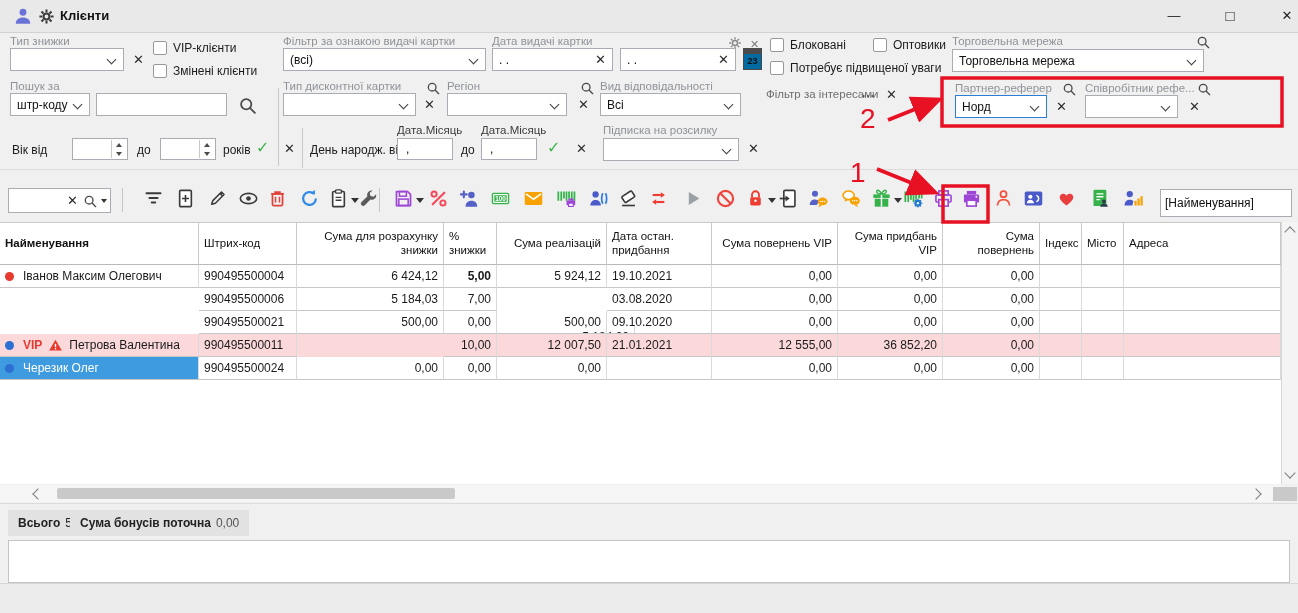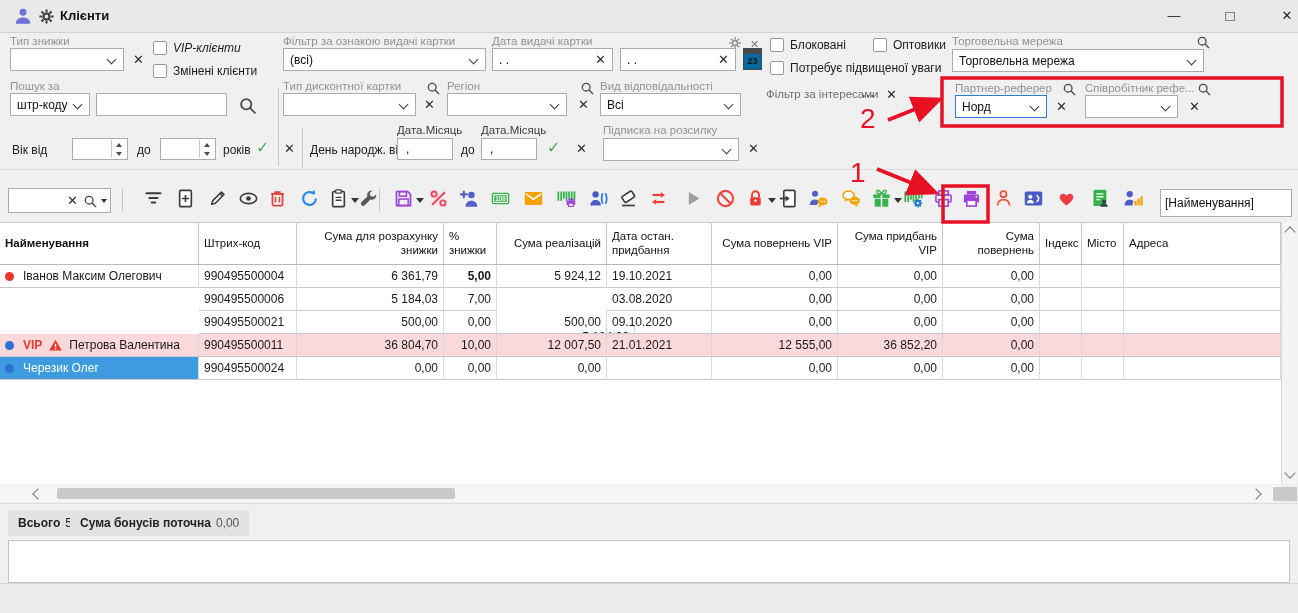--- a/index.html
+++ b/index.html
@@ -85,21 +85,21 @@
   </div>
 
   <div>
 
     <span class="lbl" style="left:10px;top:35px;">Тип знижки</span>
     <div class="combo" style="left:10px;top:48px;width:114px;">
         <span></span>
       </div>
     <span class="xbtn" style="left:133px;top:53px;">✕</span>
     <span class="chk" style="left:153px;top:41px;"></span>
-    <span class="dlbl" style="left:173px;top:41px;font-style:italic;">VIP-клієнти</span>
+    <span class="dlbl" style="left:173px;top:41px;">VIP-клієнти</span>
     <span class="chk" style="left:153px;top:64px;"></span>
     <span class="dlbl" style="left:173px;top:64px;">Змінені клієнти</span>
     <span class="lbl" style="left:10px;top:80px;">Пошук за</span>
     <div class="combo" style="left:10px;top:93px;width:80px;">
         <span>штр-коду</span>
       </div>
     <input class="tinput" style="left: 96px; top: 93px; width: 131px;">
     <span class="qico qlg" style="left:238px;top:96px;"><svg viewBox="0 0 18 18" width="100%" height="100%">
           <circle cx="7.4" cy="7.4" r="4.6" fill="none" stroke="#4a4a4a" stroke-width="1.6"></circle>
           <path d="M10.9 10.9l4.3 4.3" stroke="#4a4a4a" stroke-width="1.6" stroke-linecap="round"></path>
@@ -490,21 +490,21 @@
         <div class="hcell" style="left: 1082px; width: 42px; justify-content: flex-start;">Місто</div>
         <div class="hcell" style="left: 1124px; width: 157px; justify-content: flex-start;">Адреса</div>
       </div>
     <div id="tbody">
         <div class="trow" style="top: 42px;">
           <div class="tcell" style="left: 0px; width: 199px;">
             <span class="dot" style="background: rgb(232, 57, 47);"></span>
             <span>Іванов Максим Олегович</span>
           </div>
           <div class="tcell" style="left: 199px; width: 98px; justify-content: flex-start;">990495500004</div>
-          <div class="tcell" style="left: 297px; width: 147px; justify-content: flex-end;">6 361,79</div>
+          <div class="tcell" style="left: 297px; width: 147px; justify-content: flex-end;">6 424,12</div>
           <div class="tcell" style="left: 444px; width: 53px; justify-content: flex-end; font-weight: bold;">5,00</div>
           <div class="tcell" style="left: 497px; width: 110px; justify-content: flex-end;">5 924,12</div>
           <div class="tcell" style="left: 607px; width: 105px; justify-content: flex-start;">19.10.2021</div>
           <div class="tcell" style="left: 712px; width: 126px; justify-content: flex-end;">0,00</div>
           <div class="tcell" style="left: 838px; width: 105px; justify-content: flex-end;">0,00</div>
           <div class="tcell" style="left: 943px; width: 97px; justify-content: flex-end;">0,00</div>
           <div class="tcell" style="left: 1040px; width: 42px; justify-content: flex-start;"></div>
           <div class="tcell" style="left: 1082px; width: 42px; justify-content: flex-start;"></div>
           <div class="tcell" style="left: 1124px; width: 157px; justify-content: flex-start;"></div>
         </div>
@@ -541,21 +541,20 @@
             <span style="margin-right: 6px; display: flex;">
               <svg viewBox="0 0 18 18" width="15" height="15">
                 <path d="M9 2.2L16.6 15H1.4z" fill="#e8392f"></path>
                 <path d="M9 7v4" stroke="#fff" stroke-width="1.7"></path>
                 <circle cx="9" cy="13" r="1" fill="#fff"></circle>
               </svg>
             </span>
             <span>Петрова Валентина</span>
           </div>
           <div class="tcell" style="left: 199px; width: 98px; justify-content: flex-start;">990495500011</div>
-          <div class="tcell" style="left: 297px; width: 147px; justify-content: flex-end;">36 804,70</div>
           <div class="tcell" style="left: 444px; width: 53px; justify-content: flex-end;">10,00</div>
           <div class="tcell" style="left: 497px; width: 110px; justify-content: flex-end;">12 007,50</div>
           <div class="tcell" style="left: 607px; width: 105px; justify-content: flex-start;">21.01.2021</div>
           <div class="tcell" style="left: 712px; width: 126px; justify-content: flex-end;">12 555,00</div>
           <div class="tcell" style="left: 838px; width: 105px; justify-content: flex-end;">36 852,20</div>
           <div class="tcell" style="left: 943px; width: 97px; justify-content: flex-end;">0,00</div>
           <div class="tcell" style="left: 1040px; width: 42px; justify-content: flex-start;"></div>
           <div class="tcell" style="left: 1082px; width: 42px; justify-content: flex-start;"></div>
           <div class="tcell" style="left: 1124px; width: 157px; justify-content: flex-start;"></div>
         </div>

